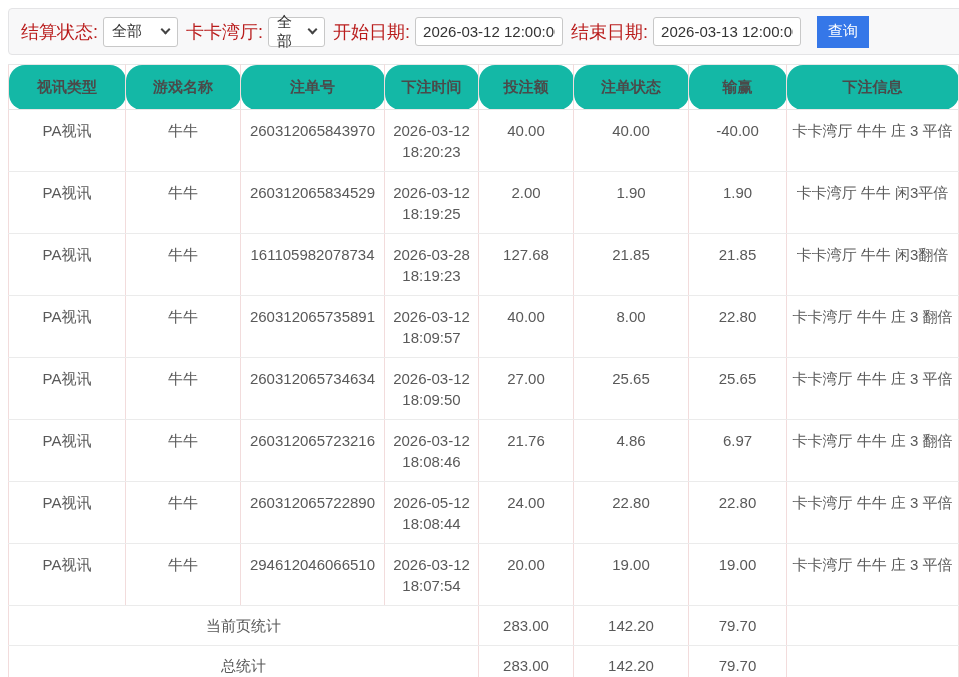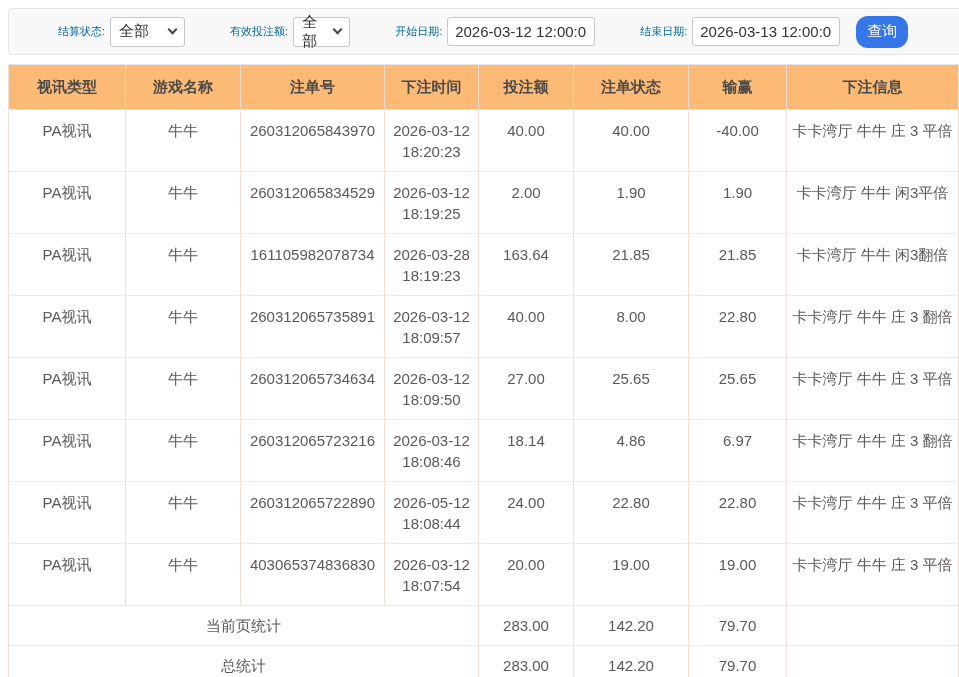--- a/index.html
+++ b/index.html
@@ -13,21 +13,21 @@
   
   .filter-bar {
     position: absolute; left: 8px; top: 8px;
     width: 962px; height: 47px;
     background: #f8f8f9;
     border: 1px solid #e4e4e6;
     border-radius: 4px;
     display: flex; align-items: center;
     padding-left: 12px;
   }
-  .flabel { font-size: 11px; color: #0369a1; margin-right: 5px; white-space: nowrap; margin-left: 37px; }
+  .flabel { font-size: 18px; color: #b91c1c; margin-right: 5px; white-space: nowrap; }
   .select-box {
     height: 30px; background: #ffffff;
     border: 1px solid #c8c8c8; border-radius: 3px;
     display: flex; align-items: center; justify-content: space-between;
     padding: 0 8px; margin-right: 8px;
     font-size: 15px; color: #333333; cursor: default;
   }
   .select-settle { width: 75px; }
   .select-bet    { width: 57px; }
   .caret {
@@ -40,43 +40,43 @@
   }
   .date-input {
     width: 148px; height: 29px;
     border: 1px solid #c8c8c8; border-radius: 3px;
     font-size: 15px; color: #333333;
     padding: 0 7px; margin-right: 8px;
     font-family: inherit; background: #ffffff;
   }
   .query-btn {
     width: 52px; height: 32px;
-    border: none; border-radius: 12px;
+    border: none; border-radius: 0;
     background: #3577e8; color: #ffffff;
     font-size: 15px; font-family: inherit;
     margin-left: 8px; cursor: pointer;
   }
   
   .report-table {
     position: absolute; left: 8px; top: 64px;
     width: 950px;
     border-collapse: collapse; table-layout: fixed;
     font-size: 15px; color: #595959;
     border-top: 1px solid #e6e6e6;
     border-left: 1px solid #f2dcdc;
     border-right: 1px solid #f2dcdc;
   }
   .report-table th {
     height: 45px;
-    background: #fdba74;
+    background: #14b8a6;
     font-weight: bold; color: #4a4a4a;
     border-right: 1px solid #f2dcdc;
     border-bottom: 1px solid #e6e6e6;
     font-size: 15px;
-    overflow: hidden; white-space: nowrap;
+    overflow: hidden; white-space: nowrap; border-radius: 16px;
   }
   .report-table td {
     border-right: 1px solid #f2dcdc;
     border-bottom: 1px solid #ebebeb;
     text-align: center;
     vertical-align: top;
     padding: 10px 2px 9px 2px;
     line-height: 21px;
     overflow: hidden;
   }
@@ -88,21 +88,21 @@
 </head>
 <body>
 
 <div class="filter-bar">
   <span class="flabel">结算状态:</span>
   <div class="select-box select-settle">
     <span>全部</span>
     <span class="caret"></span>
   </div>
 
-  <span class="flabel">有效投注额:</span>
+  <span class="flabel">卡卡湾厅:</span>
   <div class="select-box select-bet">
     <span>全部</span>
     <span class="caret"></span>
   </div>
 
   <span class="flabel">开始日期:</span>
   <input class="date-input" type="text" value="2026-03-12 12:00:00" style="">
 
   <span class="flabel">结束日期:</span>
   <input class="date-input" type="text" value="2026-03-13 12:00:00" style="">
@@ -152,21 +152,21 @@
         <td>2.00</td>
         <td>1.90</td>
         <td>1.90</td>
         <td class="info-cell">卡卡湾厅 牛牛 闲3平倍</td>
       </tr>
       <tr class="data-row">
         <td>PA视讯</td>
         <td>牛牛</td>
         <td>161105982078734</td>
         <td>2026-03-28 18:19:23</td>
-        <td>163.64</td>
+        <td>127.68</td>
         <td>21.85</td>
         <td>21.85</td>
         <td class="info-cell">卡卡湾厅 牛牛 闲3翻倍</td>
       </tr>
       <tr class="data-row">
         <td>PA视讯</td>
         <td>牛牛</td>
         <td>260312065735891</td>
         <td>2026-03-12 18:09:57</td>
         <td>40.00</td>
@@ -182,39 +182,39 @@
         <td>27.00</td>
         <td>25.65</td>
         <td>25.65</td>
         <td class="info-cell">卡卡湾厅 牛牛 庄 3 平倍</td>
       </tr>
       <tr class="data-row">
         <td>PA视讯</td>
         <td>牛牛</td>
         <td>260312065723216</td>
         <td>2026-03-12 18:08:46</td>
-        <td>18.14</td>
+        <td>21.76</td>
         <td>4.86</td>
         <td>6.97</td>
         <td class="info-cell">卡卡湾厅 牛牛 庄 3 翻倍</td>
       </tr>
       <tr class="data-row">
         <td>PA视讯</td>
         <td>牛牛</td>
         <td>260312065722890</td>
         <td>2026-05-12 18:08:44</td>
         <td>24.00</td>
         <td>22.80</td>
         <td>22.80</td>
         <td class="info-cell">卡卡湾厅 牛牛 庄 3 平倍</td>
       </tr>
       <tr class="data-row">
         <td>PA视讯</td>
         <td>牛牛</td>
-        <td>403065374836830</td>
+        <td>294612046066510</td>
         <td>2026-03-12 18:07:54</td>
         <td>20.00</td>
         <td>19.00</td>
         <td>19.00</td>
         <td class="info-cell">卡卡湾厅 牛牛 庄 3 平倍</td>
       </tr>
       <tr class="summary-row">
         <td colspan="4">当前页统计</td>
         <td>283.00</td>
         <td>142.20</td>

